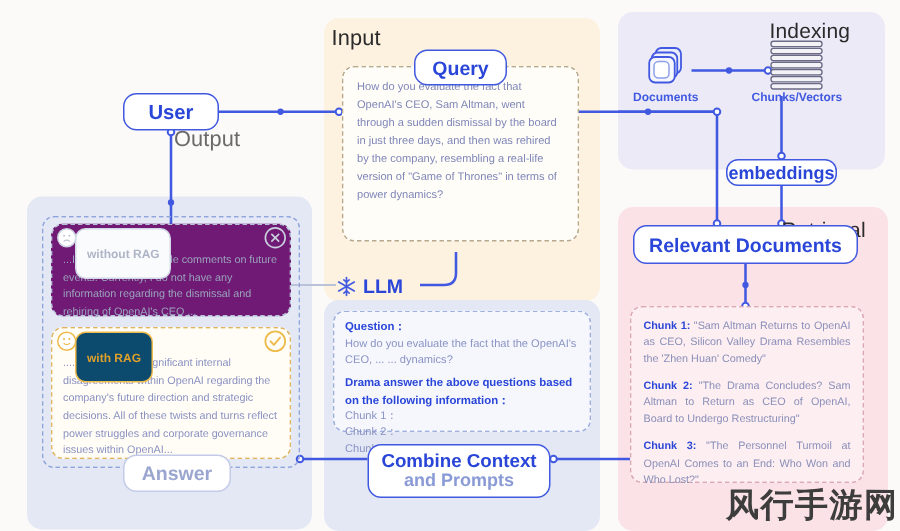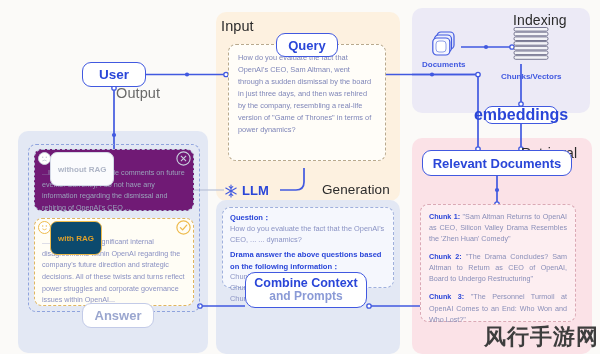--- a/index.html
+++ b/index.html
@@ -30,23 +30,23 @@
 
   
   #wires{position:absolute;left:0;top:0;width:600px;height:354px;overflow:visible;}
 
   
   .node{position:absolute;background:#ffffff;border:1.6px solid #4159e0;
         border-radius:9px;display:flex;align-items:center;justify-content:center;
         color:#2a46d8;font-weight:bold;box-sizing:border-box;text-align:center;}
   #node-user {left:82px;top:62px;width:64px;height:25px;font-size:13.5px;}
   #node-query{left:276px;top:33px;width:62px;height:24px;font-size:13px;}
-  #node-embeddings{left:484px;top:106px;width:74px;height:18px;font-size:16px;border-width:1.3px;border-radius:8px;}
+  #node-embeddings{left:484px;top:106px;width:74px;height:18px;font-size:12px;border-width:1.3px;border-radius:8px;}
   #node-reldocs{left:422px;top:150px;width:150px;height:26px;font-size:13px;}
-  #node-combine{left:245px;top:272px;width:122px;height:36px;flex-direction:column;gap:0px;border-radius:10px;}
+  #node-combine{left:245px;top:296px;width:122px;height:36px;flex-direction:column;gap:0px;}
   #node-combine .l1{font-size:12.5px;font-weight:bold;color:#2a46d8;line-height:1.15;}
   #node-combine .l2{font-size:12px;font-weight:bold;color:#8a9ad6;line-height:1.15;}
   #node-answer{left:82px;top:303px;width:72px;height:25px;font-size:13px;
                border-color:#c3cbe8;color:#9aa6cf;}
 
   
   .dashed{position:absolute;box-sizing:border-box;border-radius:8px;}
   #card-query{left:228px;top:44px;width:158px;height:117px;
               border:1.4px dashed #b8a98d;background:#fffdf8;padding:7px 9px;}
   #card-query p{margin:0;color:#7f86b8;font-size:7.4px;line-height:1.63;}
@@ -94,21 +94,21 @@
 
   
   #llm{position:absolute;left:224px;top:183px;display:flex;align-items:center;gap:4px;justify-content:flex-end;}
   #llm .txt{color:#2a46d8;font-size:13px;font-weight:bold;}
 
   
   #docs-icon{position:absolute;left:432px;top:31px;width:28px;height:28px;}
   #docs-label{position:absolute;left:422px;top:60px;color:#4159e0;font-size:8px;
               font-weight:bold;white-space:nowrap;}
   #stack-icon{position:absolute;left:512px;top:26px;width:38px;height:38px;}
-  #stack-label{position:absolute;left:501px;top:72px;color:#4159e0;font-size:8px;
+  #stack-label{position:absolute;left:501px;top:60px;color:#4159e0;font-size:8px;
                font-weight:bold;white-space:nowrap;}
 
   
   #watermark{position:absolute;left:484px;top:322px;color:#3d3d3d;font-size:22px;
              font-weight:bold;letter-spacing:1px;white-space:nowrap;
              font-family:"DejaVu Sans", sans-serif;}
 </style>
 </head>
 <body>
 
@@ -169,21 +169,20 @@
       <circle cx="369" cy="306" r="2.2"></circle>
       <circle cx="200" cy="306" r="2.2"></circle>
       <circle cx="512" cy="47" r="2.2"></circle>
     </g>
   </svg>
 
   <div class="region-label" id="lbl-input">Input</div>
   <div class="region-label" id="lbl-indexing">Indexing</div>
   <div class="region-label" id="lbl-retrieval">Retrieval</div>
   <div class="region-label" id="lbl-output">Output</div>
-  <div class="region-label" id="lbl-generation">Generation</div>
 
   <div class="dashed" id="card-query">
     <p>How do you evaluate the fact that OpenAI's CEO, Sam Altman, went through a sudden dismissal by the board in just three days, and then was rehired by the company, resembling a real-life version of "Game of Thrones" in terms of power dynamics?</p>
   </div>
   <div class="node" id="node-user">User</div>
 
   <div class="node" id="node-query">Query</div>
 
   <svg id="docs-icon" viewBox="0 0 28 28" xmlns="http://www.w3.org/2000/svg">
     <rect x="5" y="1" width="17" height="17" rx="4" fill="#e9ecfb" stroke="#4159e0" stroke-width="1.2"></rect>

